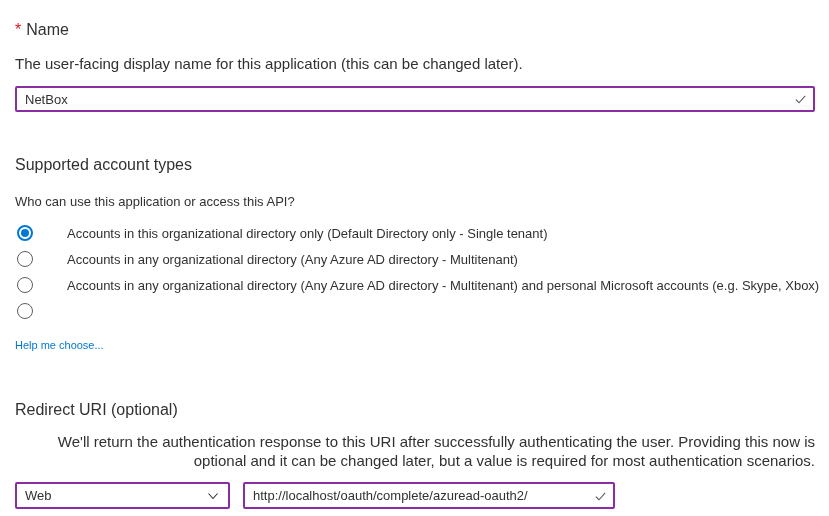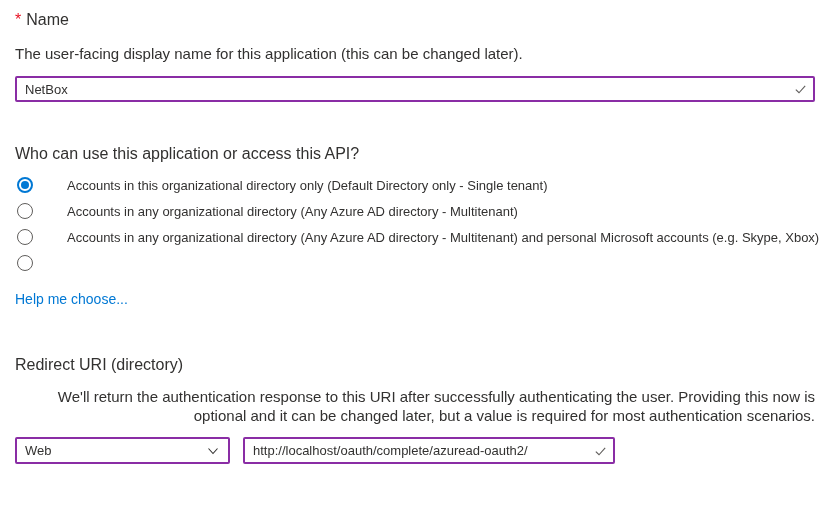--- a/index.html
+++ b/index.html
@@ -12,21 +12,21 @@
   }
   *{box-sizing:border-box;}
   html,body{margin:0;padding:0;}
   body{
     width:829px;height:516px;
     background:#ffffff;
     font-family:"Liberation Sans","DejaVu Sans",sans-serif;
     color:var(--text);
     overflow:hidden;
   }
-  .container{padding:10px 14px 0 15px;}
+  .container{padding:20px 14px 0 15px;}
   .heading{
     font-size:16px;line-height:20px;font-weight:400;margin:0;color:var(--text);
   }
   .req{color:var(--red);margin-right:5px;}
   .desc{
     font-size:15px;line-height:19px;margin:14px 0 0 0;color:var(--text);max-width:801px;
   }
   .input-wrap{
     position:relative;margin-top:13px;height:26px;
   }
@@ -38,37 +38,37 @@
     padding:0 28px 0 8px;
     font-family:"Liberation Sans","DejaVu Sans",sans-serif;
     font-size:13px;color:var(--text);
     outline:none;background:#fff;
   }
   .valid-check{
     position:absolute;right:7px;top:50%;transform:translateY(-50%);
     pointer-events:none;
   }
   .section-2{margin-top:43px;}
-  .question{font-size:16px;line-height:17px;margin:18px 0 0 0;}
+  .question{font-size:13px;line-height:17px;margin:18px 0 0 0;}
   .radio-group{margin-top:10px;}
   .radio-row{
     display:flex;align-items:center;height:26px;padding-left:2px;cursor:pointer;gap:24px;
   }
   .radio{
     width:16px;height:16px;border-radius:50%;
     border:1px solid var(--radio-border);
     display:inline-flex;align-items:center;justify-content:center;
     flex:0 0 auto;background:#fff;
   }
   .radio .dot{width:8px;height:8px;border-radius:50%;background:transparent;}
   .radio-row.selected .radio{border:2px solid var(--blue);}
   .radio-row.selected .radio .dot{background:var(--blue);}
   .radio-label{font-size:13px;margin-left:10px;white-space:nowrap;}
   .help-link{
-    display:inline-block;margin-top:15px;font-size:14px;color:var(--blue);
+    display:inline-block;margin-top:15px;font-size:11px;color:var(--blue);
     text-decoration:none;cursor:pointer;
   }
   .section-3{margin-top:47px;}
   .redirect-desc{margin-top:12px;text-align:right;}
   .uri-row{display:flex;margin-top:12px;}
   .dropdown{
     position:relative;width:215px;height:27px;
     border:2px solid var(--purple);border-radius:2px;
     display:flex;align-items:center;
     padding:0 30px 0 8px;
@@ -92,20 +92,21 @@
     <p class="desc">The user-facing display name for this application (this can be changed later).</p>
     <div class="input-wrap name-wrap">
       <input class="text-input" type="text" value="NetBox" style="">
       <svg class="valid-check" width="15" height="15" viewBox="0 0 16 16" fill="none">
         <path d="M3 8.6 L6.4 12 L13 4.6" stroke="#605e5c" stroke-width="1.2" fill="none"></path>
       </svg>
     </div>
   </div>
 
   <div class="section section-2">
+    <h2 class="heading">Supported account types</h2>
     <p class="question">Who can use this application or access this API?</p>
 
     <div class="radio-group">
       <div class="radio-row selected">
         <span class="radio">
             <span class="dot"></span>
           </span>
         <span class="radio-label">Accounts in this organizational directory only (Default Directory only - Single tenant)</span>
       </div>
       <div class="radio-row">
@@ -124,21 +125,21 @@
         <span class="radio">
             <span class="dot"></span>
           </span>
       </div>
     </div>
 
     <a class="help-link">Help me choose...</a>
   </div>
 
   <div class="section section-3">
-    <h2 class="heading">Redirect URI (directory)</h2>
+    <h2 class="heading">Redirect URI (optional)</h2>
     <p class="desc redirect-desc">We'll return the authentication response to this URI after successfully authenticating the user. Providing this now is optional and it can be changed later, but a value is required for most authentication scenarios.</p>
 
     <div class="uri-row">
       <div class="dropdown">
         <span>Web</span>
         <svg class="chev" width="14" height="14" viewBox="0 0 14 14" fill="none">
           <path d="M2.5 4.5 L7 9.5 L11.5 4.5" stroke="#323130" stroke-width="1.1" fill="none"></path>
         </svg>
       </div>
       <div class="input-wrap uri-wrap">

